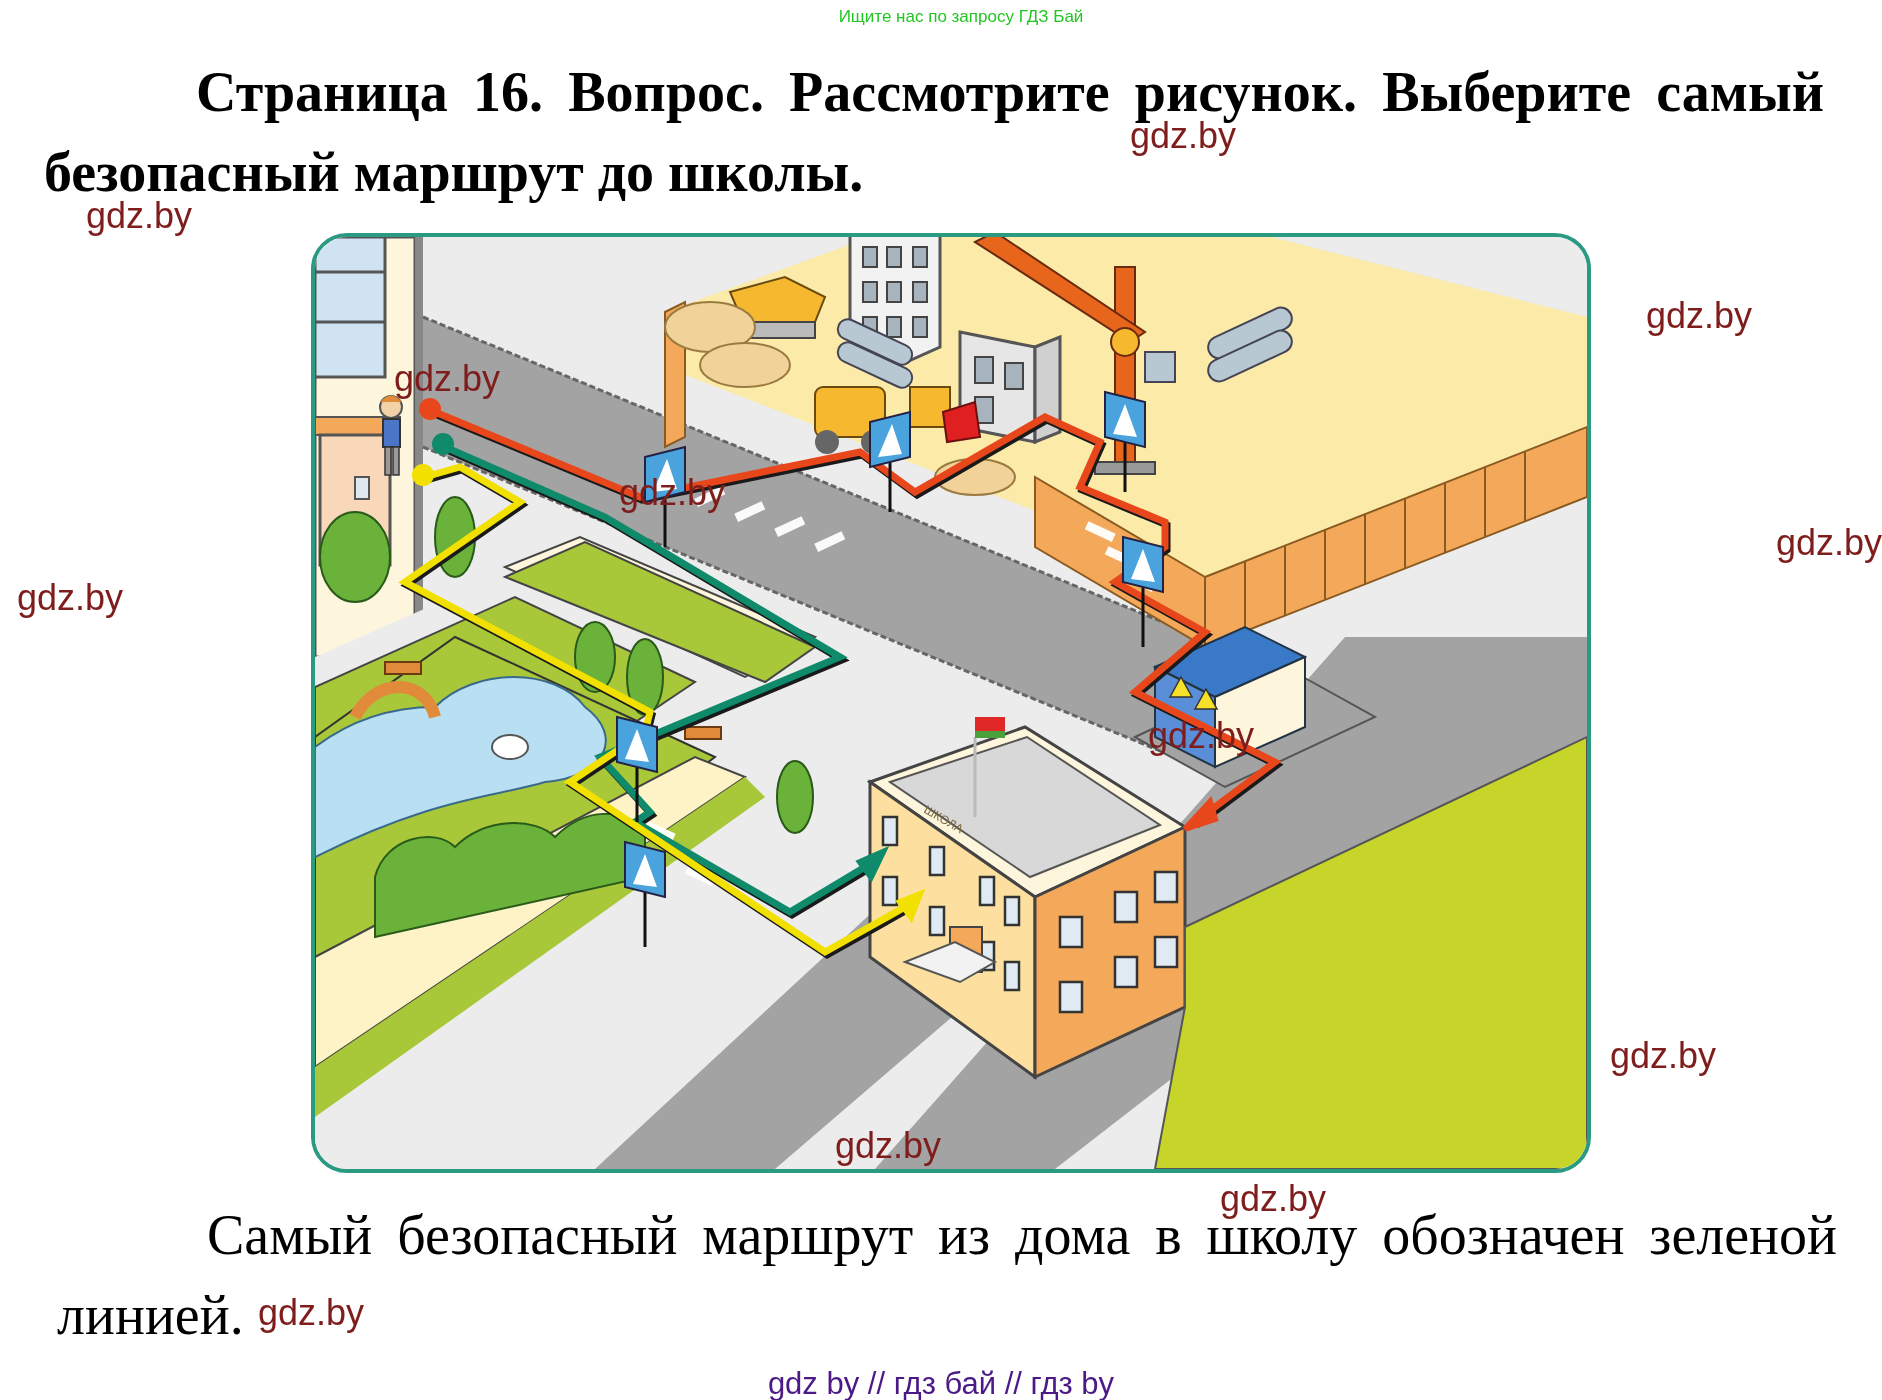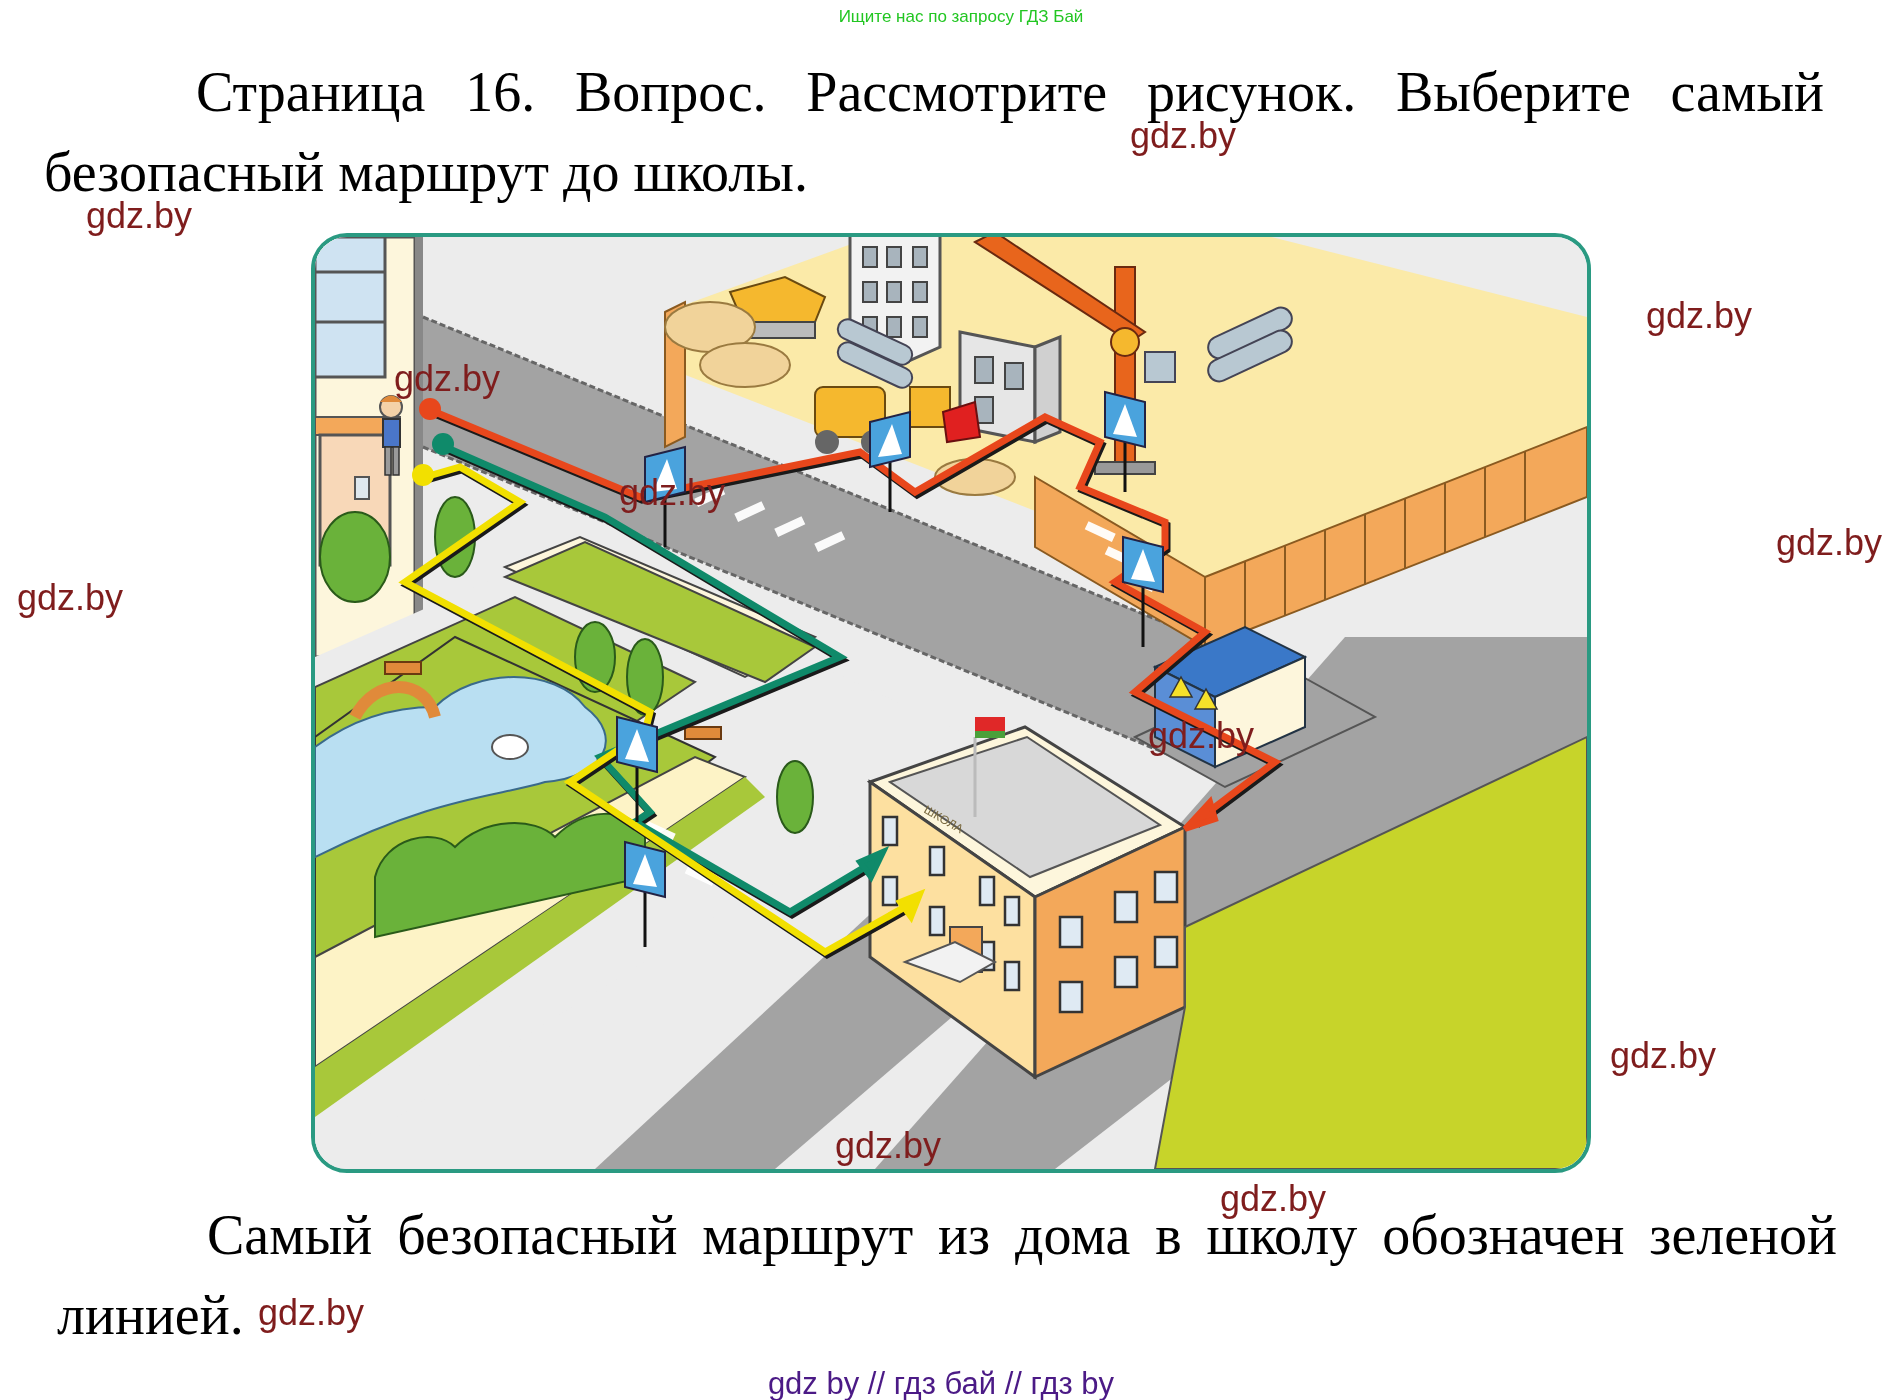--- a/index.html
+++ b/index.html
@@ -1,18 +1,18 @@
 <!DOCTYPE html>
 <html><head>
 <meta charset="utf-8">
 <style>
   html, body { margin:0; padding:0; background:#ffffff; }
   body { width:1882px; height:1400px; position:relative; overflow:hidden; font-family:"Liberation Serif", serif; color:#000; }
   .top-banner { position:absolute; left:0; width:1882px; top:0; height:34px; text-align:center; font-family:"Liberation Sans", sans-serif; font-size:17px; color:#22c622; line-height:34px;margin-left:20px; }
-  .question { position:absolute; left:44px; top:52px; width:1780px; font-family:"Liberation Serif", serif; font-weight:normal; font-size:56px; line-height:80px; text-align:justify; text-align-last:left; text-indent:152px; }
+  .question { position:absolute; left:44px; top:52px; width:1780px; font-family:"Liberation Serif", serif; font-weight:bold; font-size:56px; line-height:80px; text-align:justify; text-align-last:left; text-indent:152px; }
   .wm { position:absolute; font-family:"Liberation Sans", sans-serif; font-size:36px; color:#7f1d1d; white-space:nowrap; }
   .figure { position:absolute; left:311px; top:233px; width:1272px; height:932px; border:4px solid #2a9a82; border-radius:36px; overflow:hidden; background:#ececec; }
   .figure svg { display:block; }
   .answer { position:absolute; left:57px; top:1195px; width:1780px; font-family:"Liberation Serif", serif; font-size:56px; line-height:80px; text-align:justify; text-indent:150px; }
   .footer { position:absolute; left:0; width:1882px; top:1366px; text-align:center; font-family:"Liberation Sans", sans-serif; font-size:31px; color:#4b1a86; }
 </style>
 </head>
 <body>
 
 <div class="top-banner">Ищите нас по запросу ГДЗ Бай</div>

